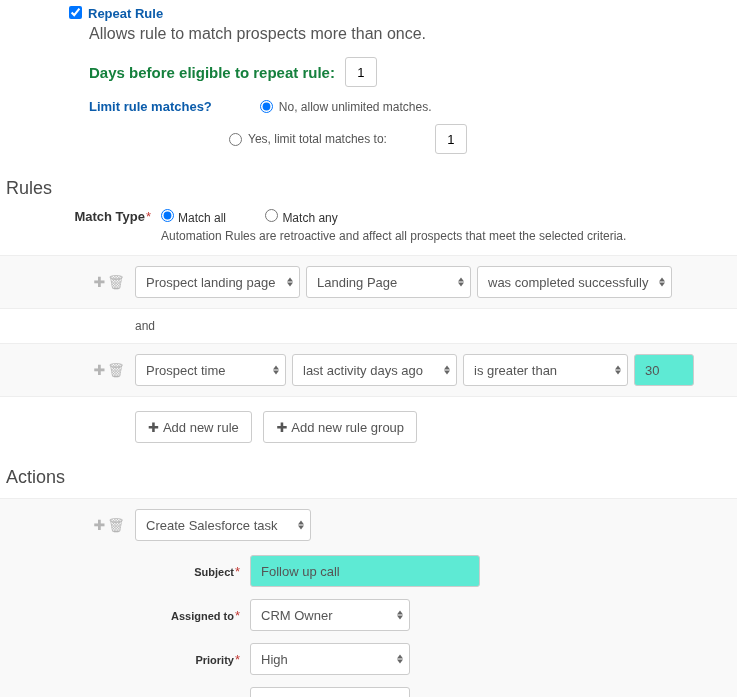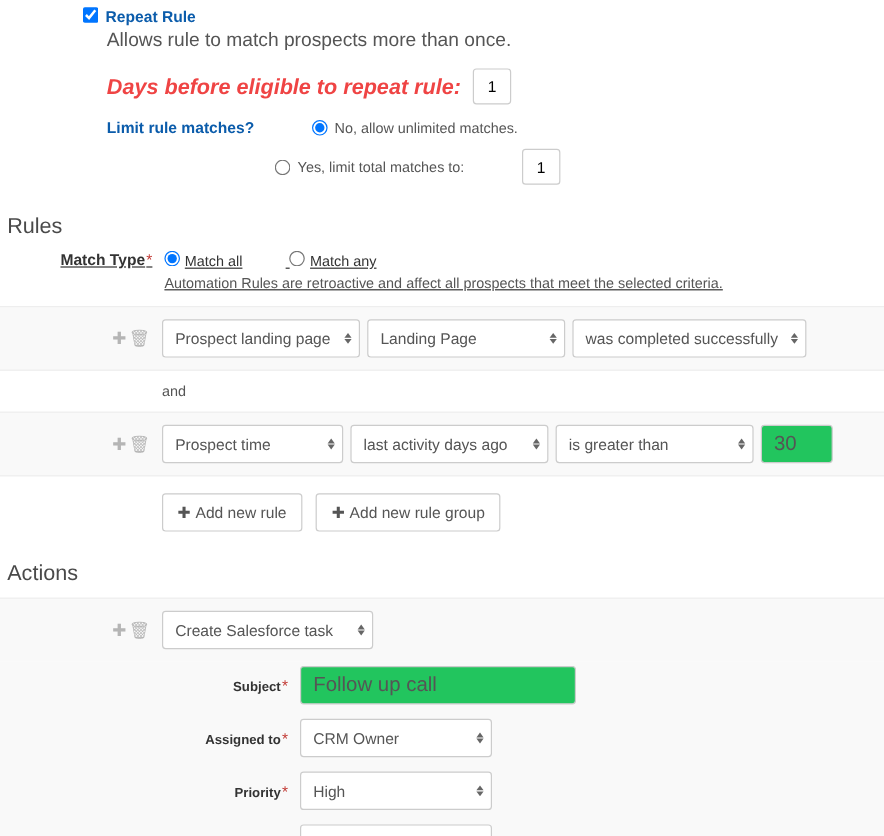--- a/index.html
+++ b/index.html
@@ -14,39 +14,39 @@
 
   
   .repeat-block { padding-left: 69px; padding-top: 6px; }
   .repeat-row { display: flex; align-items: flex-start; margin-bottom: 4px; }
   .repeat-row label.title {
     color: #0b5cab; font-weight: 700; font-size: 13px;
     display: inline-block; margin-left: 6px;
   }
   .repeat-desc { margin-left: 20px; color: #555; font-size: 16px; margin-bottom: 14px; }
   .field-row { display:flex; align-items: center; margin-bottom: 12px; }
-  .field-label { font-weight: 700; color: #ef4444; font-size: 18px; margin-right: 10px; margin-left: 20px; font-style: italic; }
+  .field-label { font-weight: 700; color: #15803d; font-size: 15px; margin-right: 10px; margin-left: 20px; }
   .num-input {
     width: 32px; height: 30px; border: 1px solid #ccc; border-radius: 3px;
     text-align: center; font-size: 13px;
   }
   .limit-block{ margin-left:20px;}
   .limit-block .row{display:flex;align-items:center;margin-bottom:10px;gap:40px;}
   .limit-label{font-weight:700;color:#0b5cab;font-size:13px;margin-right:8px;white-space:nowrap;}
   .radio-item{display:inline-flex;align-items:center;color:#555;font-size:12px;}
   .second-limit{margin-left:140px;}
 
   
   h2.section {
     color:#4a4a4a; font-weight:400; font-size:18px;
     margin: 24px 0 10px 6px;
   }
 
   
-  .match-row{display:flex;padding-left:12px;text-decoration:underline;}
+  .match-row{display:flex;padding-left:36px;}
   .form-label-col{width:125px;text-align:right;padding-right:10px;}
   .form-label-col .lbl{font-weight:700;color:#333;font-size:13px;white-space:nowrap;}
   .req{color:#c23934;font-size:13px;margin-left:1px;}
   .match-opts{font-size:12px;color:#333;}
   .match-opts input[type="radio"]{margin-right:4px;}
   .match-opts span{margin-right:18px;}
   .help-text{font-size:12px;color:#555;margin-top:4px;}
 
   
   .rule-row{
@@ -77,21 +77,21 @@
   }
   .chev::before,.chev::after{
     content:'';width:0;height:0;border-left:3px solid transparent;border-right:3px solid transparent;
   }
   .chev::before{border-bottom:4px solid #666;}
   .chev::after{border-top:4px solid #666;}
   .and-label{font-size:12px;color:#555;margin:10px 0 10px 135px;}
 
   .text-input{
     border:1px solid #ccc;border-radius:3px;height:32px;
-    padding:0 10px;font-size:17px;color:#555;background:#22c55e;
+    padding:0 10px;font-size:13px;color:#555;background:#5eead4;
   }
 
   .btn{
     border:1px solid #ccc;border-radius:3px;height:32px;
     padding:0 12px;background:#fff;color:#555;font-size:13px;
     display:inline-flex;align-items:center;cursor:pointer;margin-right:8px;
   }
   .btn-row{margin:14px 0 6px 135px;}
 
   

